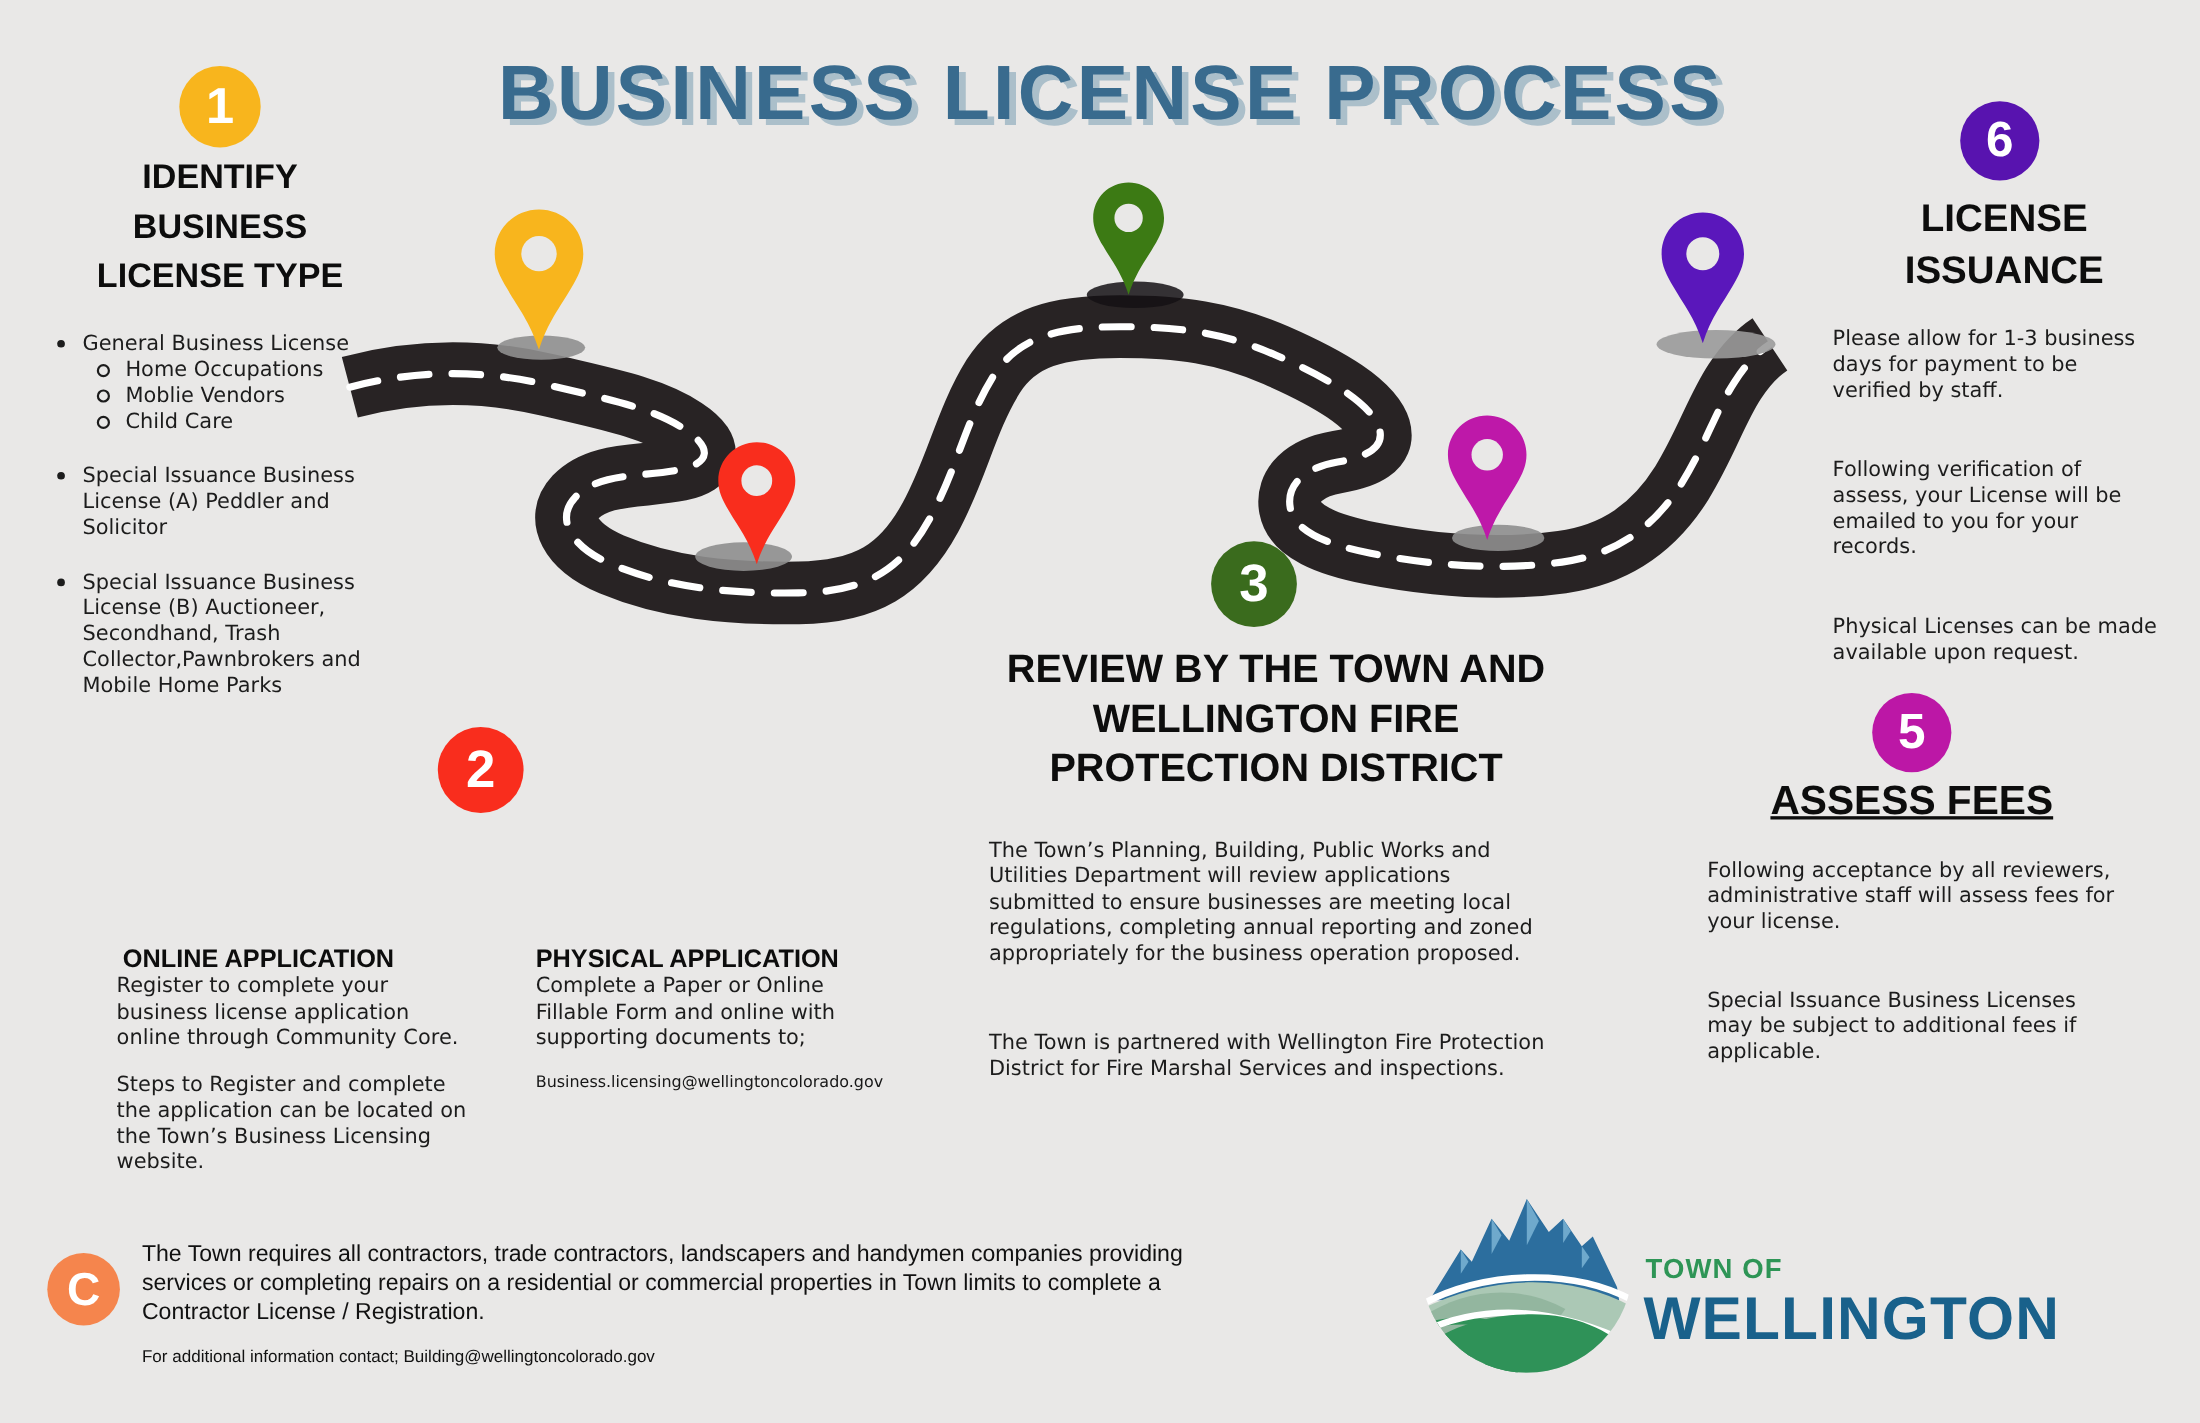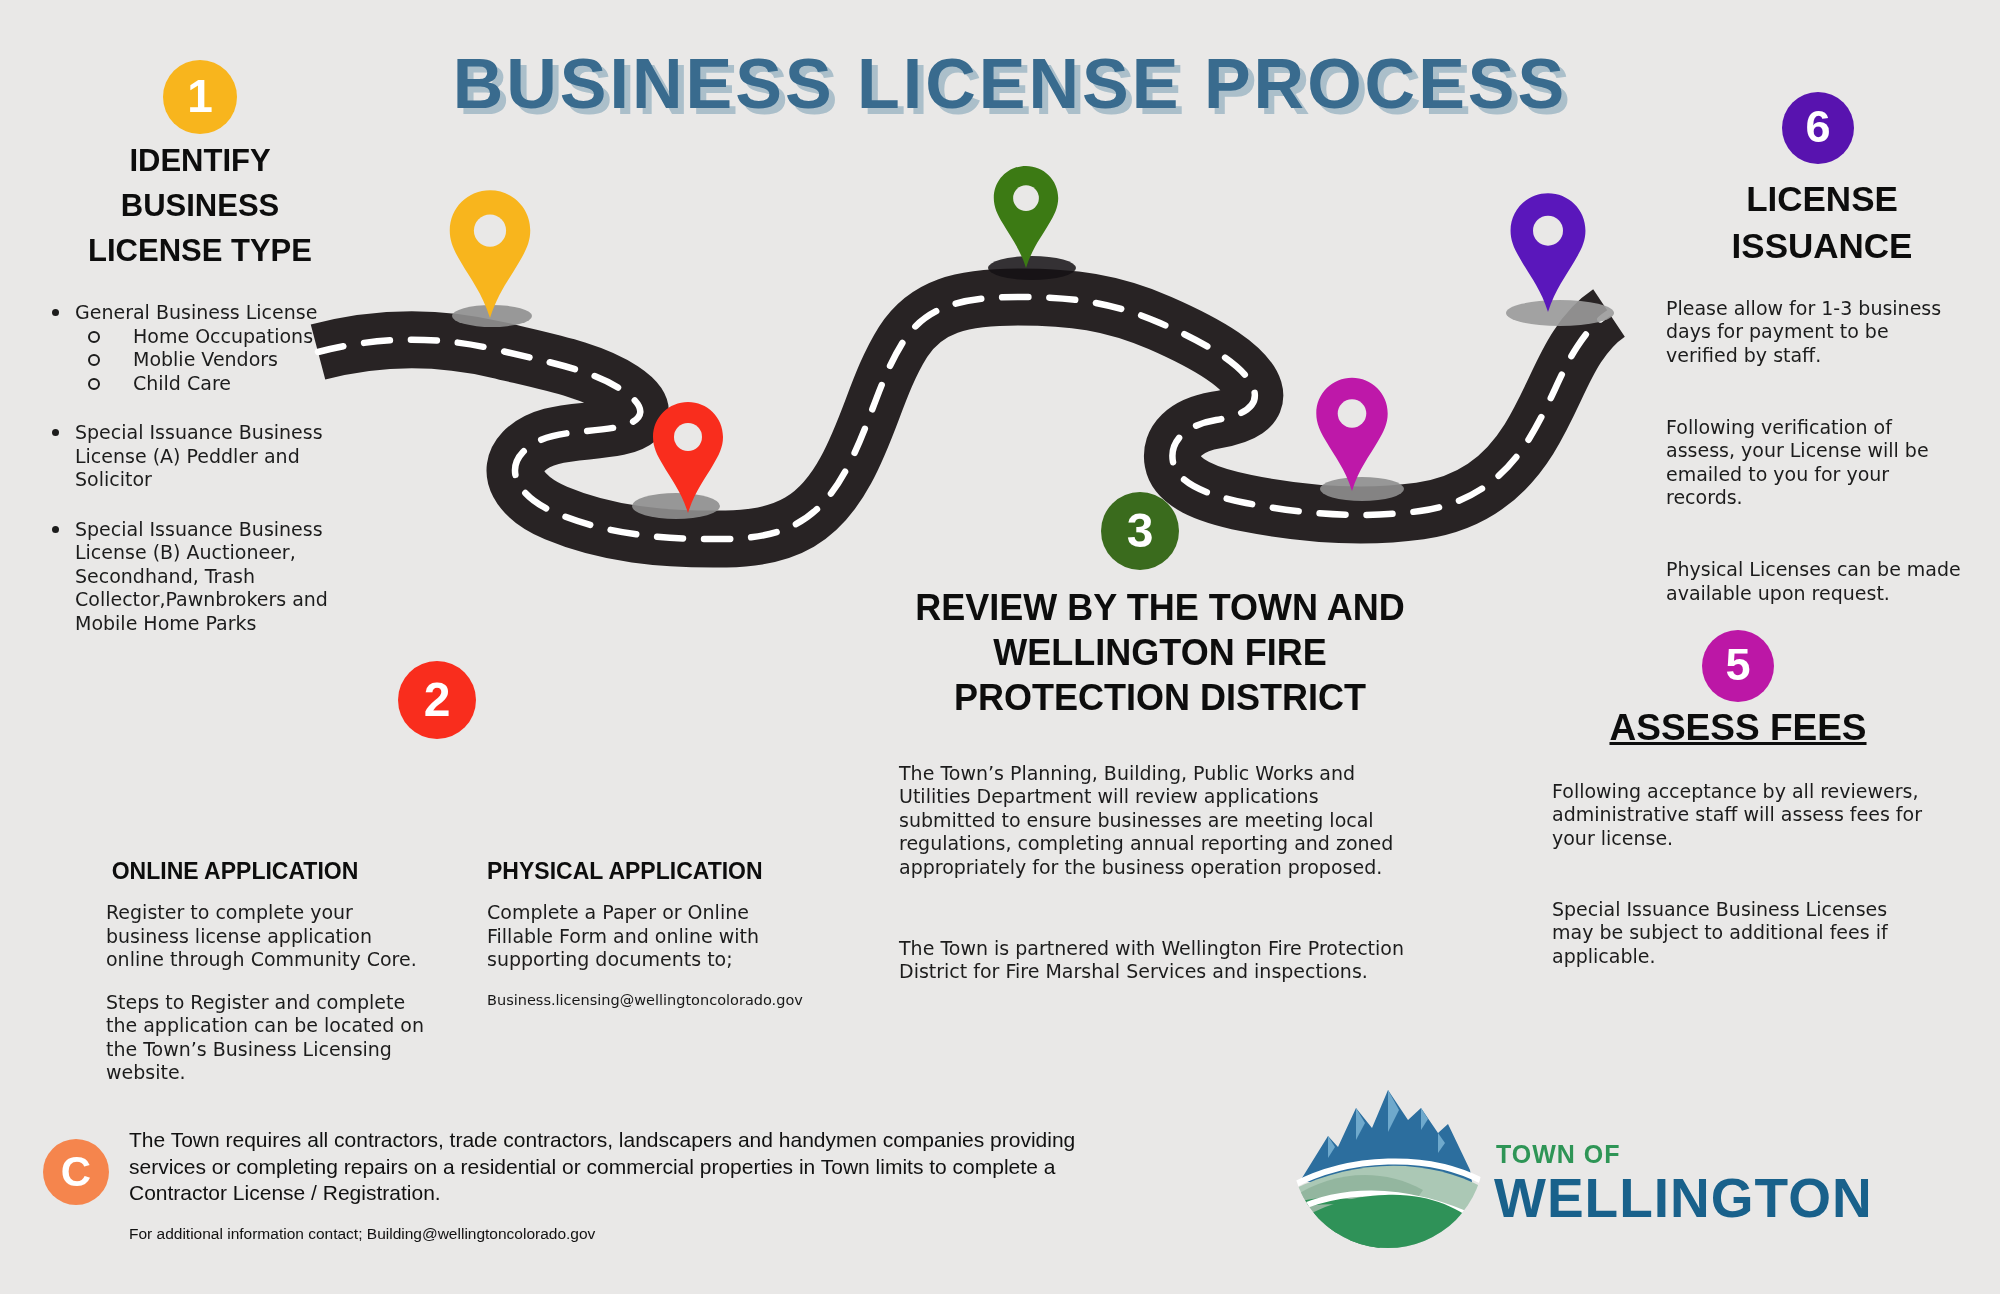--- a/index.html
+++ b/index.html
@@ -28,28 +28,28 @@
     text-align:center;white-space:pre-line;
   }
   
   .body-text{font-size:19px;line-height:23.5px;white-space:pre-line;color:#1c1c1c;}
   .body-text p{margin:0;}
   
   .blist{font-size:19px;line-height:23.5px;color:#1c1c1c;}
   .blist-item{display:flex;margin-bottom:26px;}
   .blist-item:last-child{margin-bottom:0;}
   .sub-list{margin-top:0;}
-  .sub-item{display:flex;gap:19px;}
+  .sub-item{display:flex;}
   .dot{flex:0 0 auto;width:7px;height:7px;border-radius:50%;background:#1c1c1c;margin:8px 16px 0 0;}
   .ring{flex:0 0 auto;width:8px;height:8px;border-radius:50%;border:2px solid #1c1c1c;background:transparent;margin:6px 14px 0 0;}
   .blist-text{white-space:pre-line;}
   
   .col-heading{
     font-family:"Liberation Sans",sans-serif;font-weight:bold;font-size:23px;
-    color:#0d0d0d;text-align:center;width:262px;margin-bottom:16px;white-space:nowrap;
+    color:#0d0d0d;text-align:center;width:262px;margin-bottom:0;white-space:nowrap;
   }
   .email{font-size:14.5px;margin-top:20px;white-space:nowrap;}
   
   .c-badge{
     left:43px;top:1139px;width:66px;height:66px;border-radius:50%;
     display:flex;align-items:center;justify-content:center;
     font-family:"Liberation Sans",sans-serif;font-weight:bold;font-size:42px;color:#fff;
   }
   .note{
     left:129px;top:1127px;font-family:"Liberation Sans",sans-serif;

